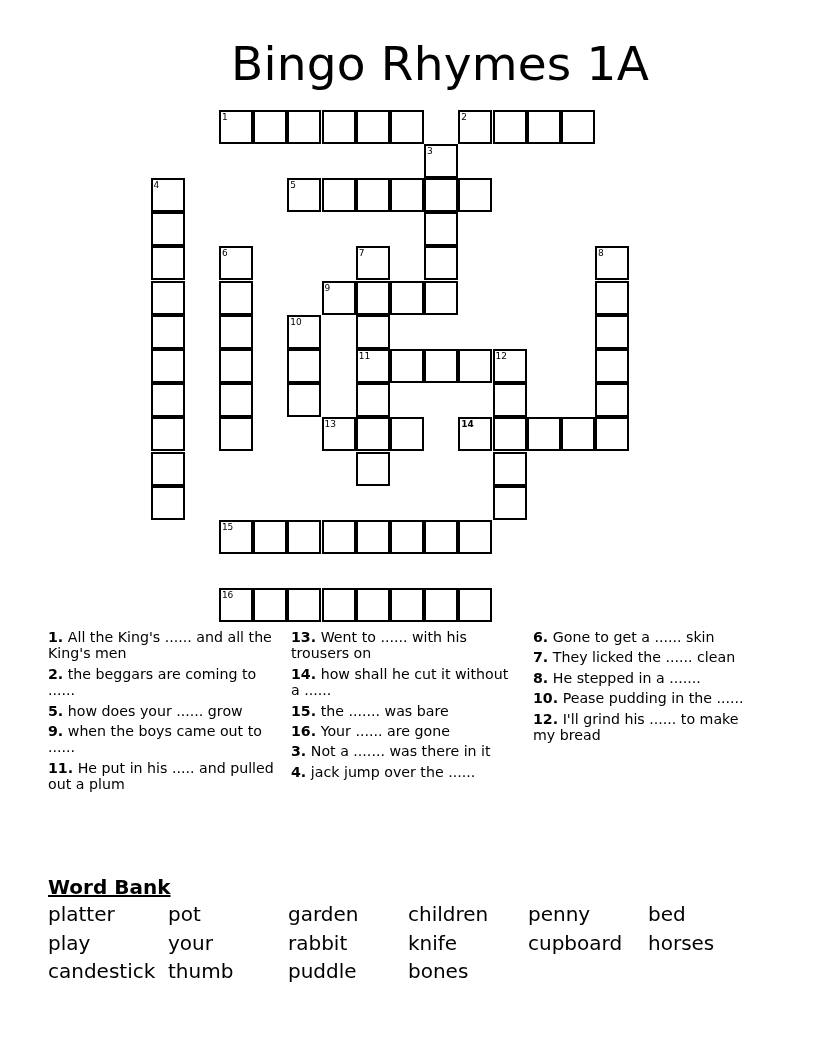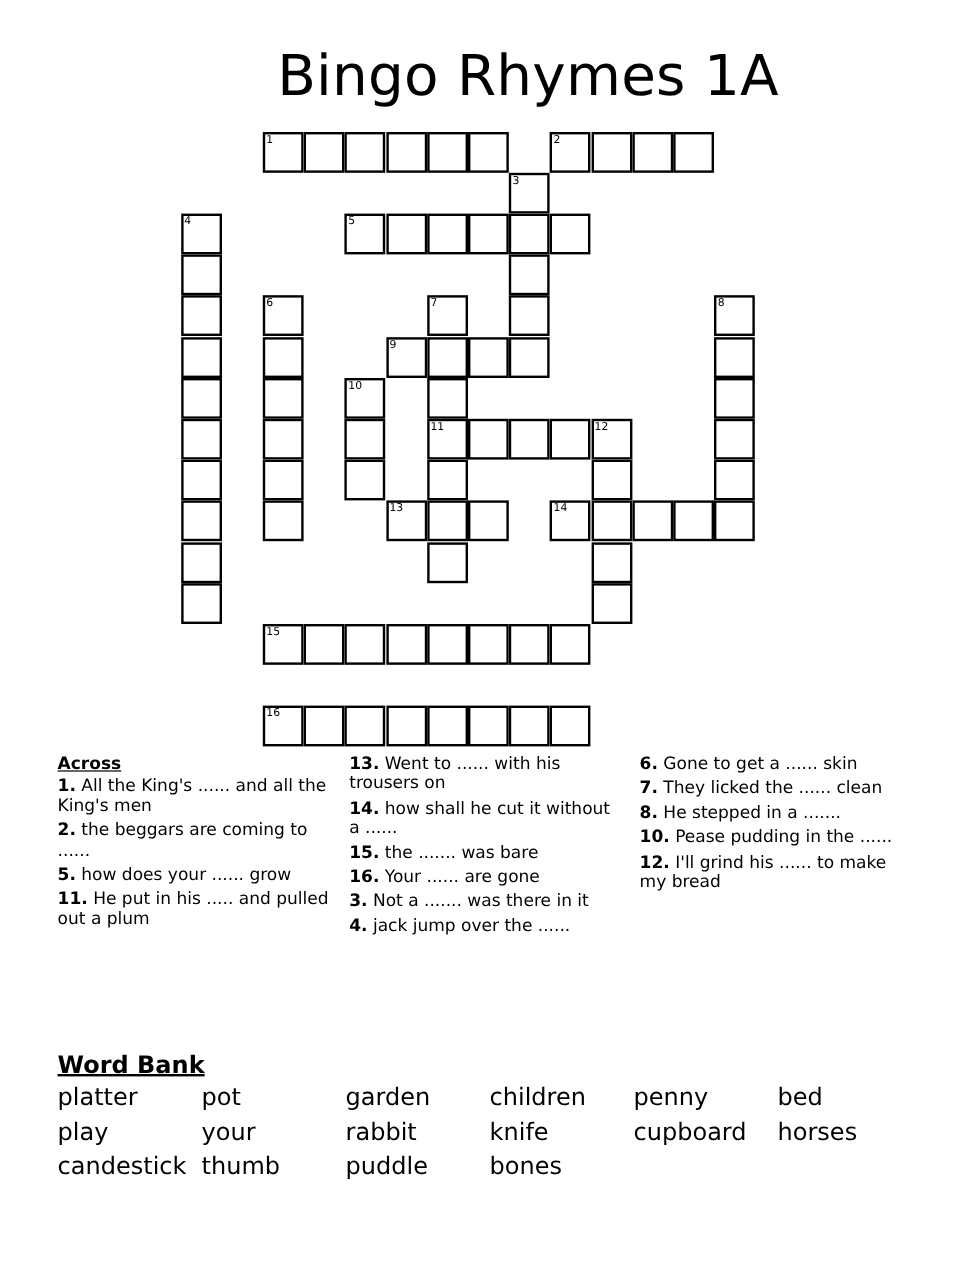--- a/index.html
+++ b/index.html
@@ -106,21 +106,21 @@
       <span class="num">12</span>
     </div>
     <div class="cell" style="left: 493.5px; top: 384.1px;"></div>
     <div class="cell" style="left: 493.5px; top: 418.3px;"></div>
     <div class="cell" style="left: 493.5px; top: 452.5px;"></div>
     <div class="cell" style="left: 493.5px; top: 486.7px;"></div>
     <div class="cell" style="left: 322.5px; top: 418.3px;">
       <span class="num">13</span>
     </div>
     <div class="cell" style="left: 390.9px; top: 418.3px;"></div>
-    <div class="cell" style="left: 459.3px; top: 418.3px;">
+    <div class="cell" style="left: 459.3px; top: 418.3px; font-weight: bold;">
       <span class="num">14</span>
     </div>
     <div class="cell" style="left: 527.7px; top: 418.3px;"></div>
     <div class="cell" style="left: 561.9px; top: 418.3px;"></div>
     <div class="cell" style="left: 219.9px; top: 520.9px;">
       <span class="num">15</span>
     </div>
     <div class="cell" style="left: 254.1px; top: 520.9px;"></div>
     <div class="cell" style="left: 288.3px; top: 520.9px;"></div>
     <div class="cell" style="left: 322.5px; top: 520.9px;"></div>
@@ -135,24 +135,24 @@
     <div class="cell" style="left: 288.3px; top: 589.3px;"></div>
     <div class="cell" style="left: 322.5px; top: 589.3px;"></div>
     <div class="cell" style="left: 356.7px; top: 589.3px;"></div>
     <div class="cell" style="left: 390.9px; top: 589.3px;"></div>
     <div class="cell" style="left: 425.1px; top: 589.3px;"></div>
     <div class="cell" style="left: 459.3px; top: 589.3px;"></div>
   </div>
 
 <div class="clues">
   <div class="clue-col" id="clue-col1" style="left:48px;">
-      <span class="clue-head">Across</span>
       <div class="clue"><b>1.</b><span> All the King's ...... and all the King's men</span></div>
       <div class="clue"><b>2.</b><span> the beggars are coming to ......</span></div>
       <div class="clue"><b>5.</b><span> how does your ...... grow</span></div>
+      <div class="clue"><b>9.</b><span> when the boys came out to ......</span></div>
       <div class="clue"><b>11.</b><span> He put in his ..... and pulled out a plum</span></div>
     </div>
   <div class="clue-col" id="clue-col2" style="left:291px;">
       <div class="clue"><b>13.</b><span> Went to ...... with his trousers on</span></div>
       <div class="clue"><b>14.</b><span> how shall he cut it without a ......</span></div>
       <div class="clue"><b>15.</b><span> the ....... was bare</span></div>
       <div class="clue"><b>16.</b><span> Your ...... are gone</span></div>
       <div class="clue"><b>3.</b><span> Not a ....... was there in it</span></div>
       <div class="clue"><b>4.</b><span> jack jump over the ......</span></div>
     </div>

